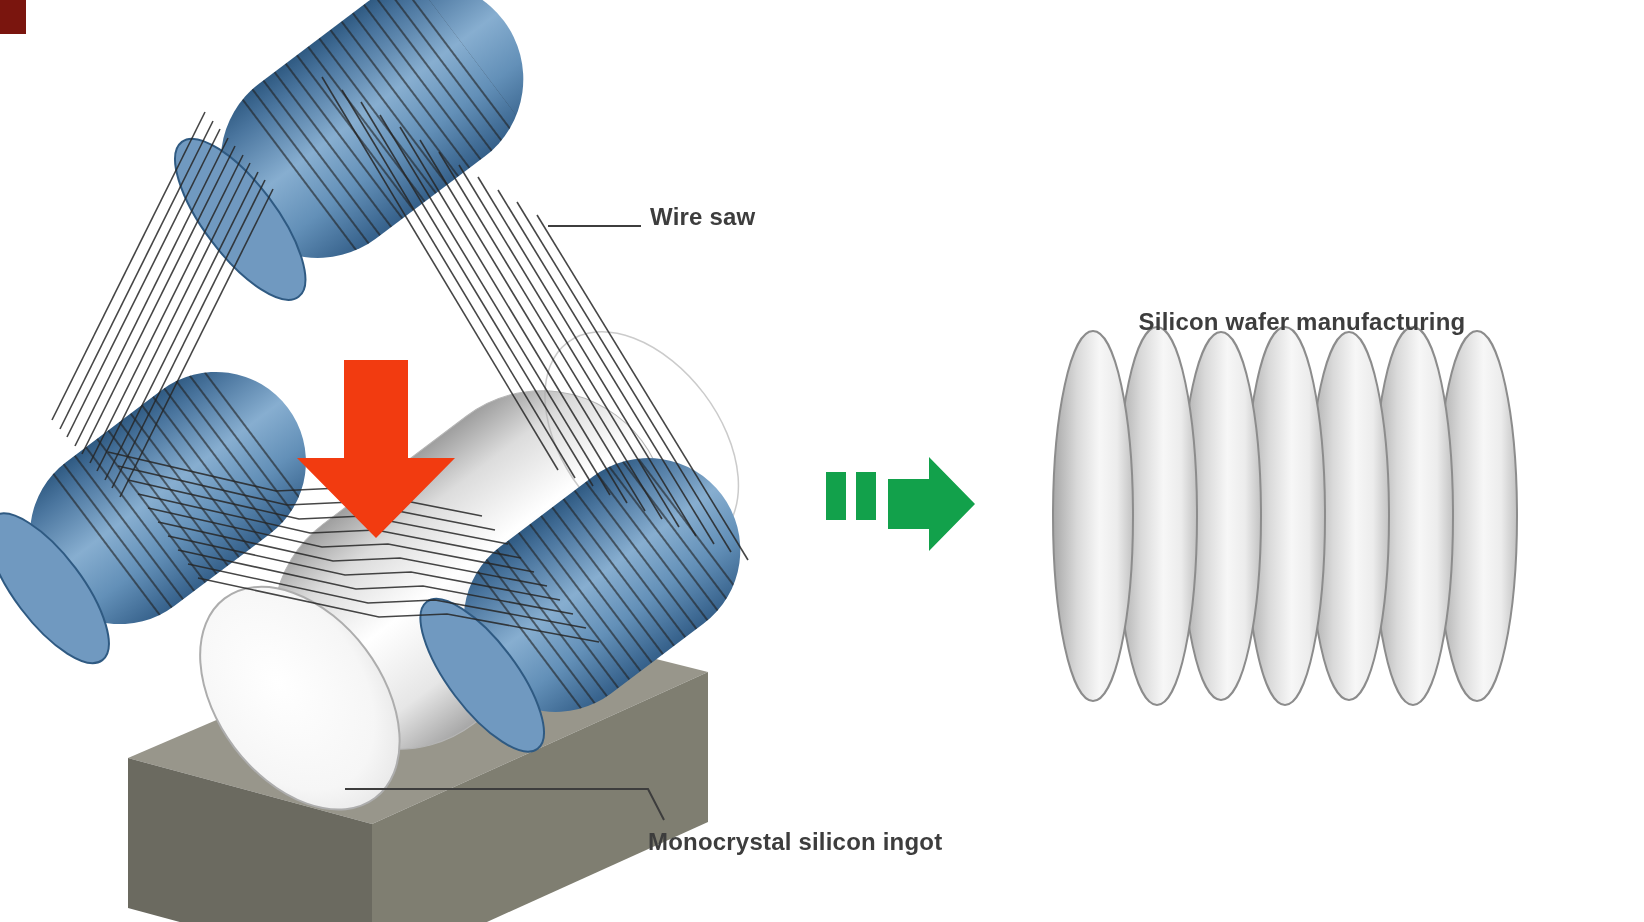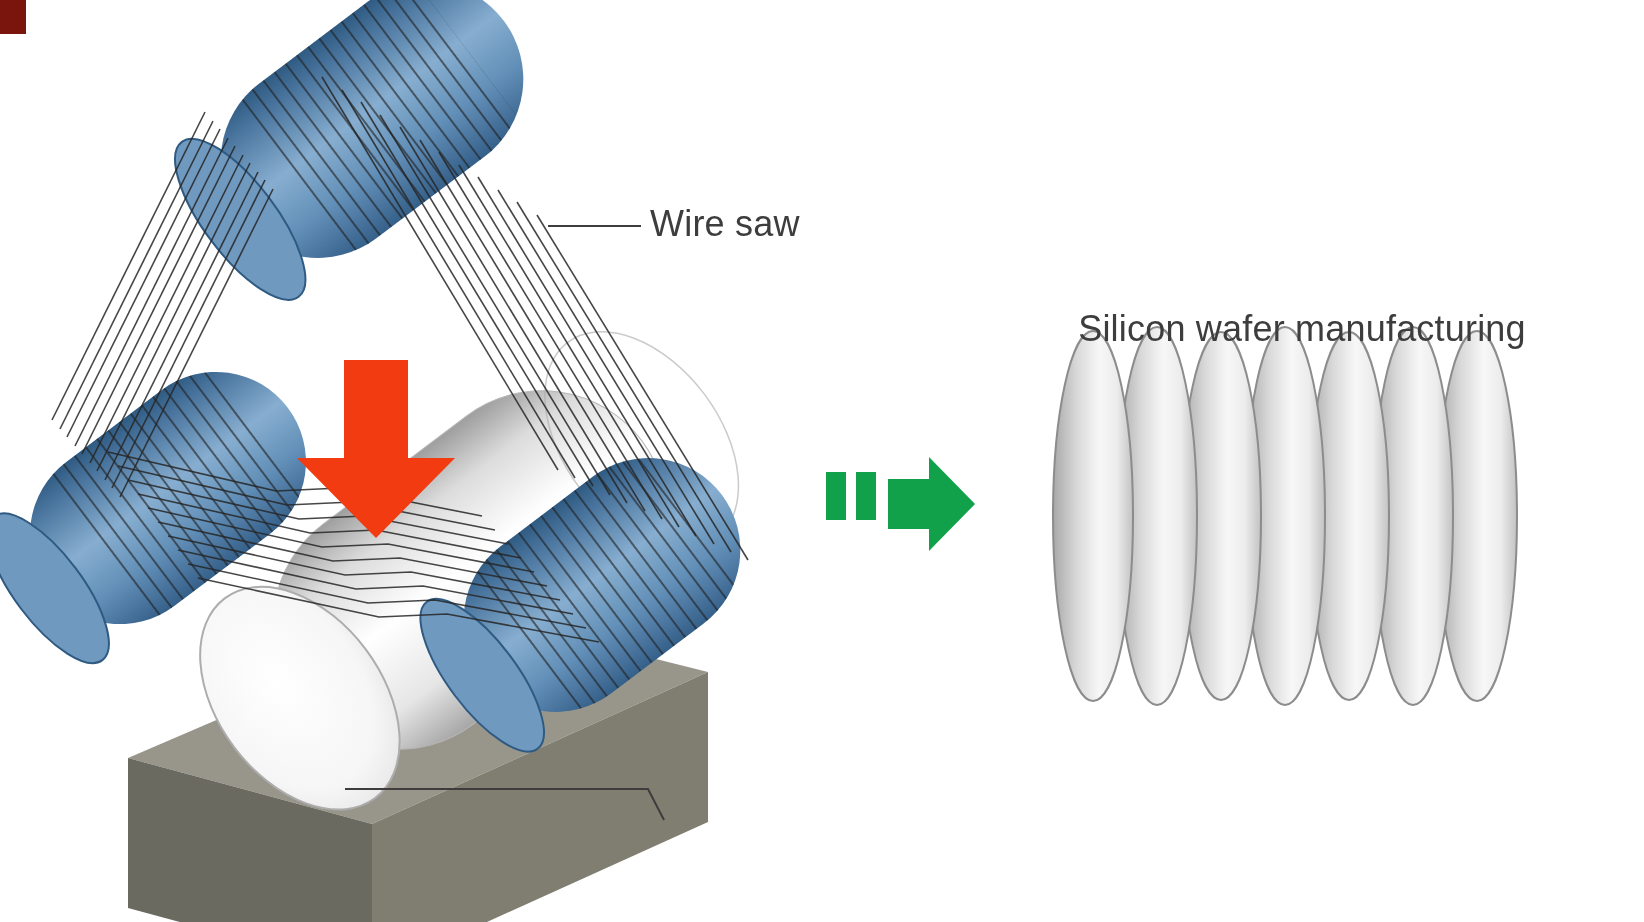--- a/index.html
+++ b/index.html
@@ -7,22 +7,22 @@
     position:relative;
     width:1644px;height:922px;
     background:#ffffff;
     overflow:hidden;
     font-family:"Liberation Sans",sans-serif;
   }
   .stage svg{position:absolute;left:0;top:0;}
   .label{
     position:absolute;
     font-family:"Liberation Sans",sans-serif;
-    font-weight:400;
-    font-size:36px;
+    font-weight:700;
+    font-size:24px;
     color:var(--label-text,#3d3d3d);
     white-space:nowrap;
     letter-spacing:0.2px;
   }
   #wire-saw-label{left:650px;top:203px;}
   #ingot-label{left:648px;top:828px;}
   #wafer-title{left:1060px;top:260px;width:484px;text-align:center;margin-top:48px;}
 </style>
 </head>
 <body>
@@ -161,15 +161,16 @@
     <ellipse cx="1413" cy="516" rx="40" ry="189" fill="url(#waferGrad)" style="stroke:var(--wafer-edge,#8c8c8c)"></ellipse>
     <ellipse cx="1349" cy="516" rx="40" ry="184" fill="url(#waferGrad)" style="stroke:var(--wafer-edge,#8c8c8c)"></ellipse>
     <ellipse cx="1285" cy="516" rx="40" ry="189" fill="url(#waferGrad)" style="stroke:var(--wafer-edge,#8c8c8c)"></ellipse>
     <ellipse cx="1221" cy="516" rx="40" ry="184" fill="url(#waferGrad)" style="stroke:var(--wafer-edge,#8c8c8c)"></ellipse>
     <ellipse cx="1157" cy="516" rx="40" ry="189" fill="url(#waferGrad)" style="stroke:var(--wafer-edge,#8c8c8c)"></ellipse>
     <ellipse cx="1093" cy="516" rx="40" ry="185" fill="url(#waferGrad)" style="stroke:var(--wafer-edge,#8c8c8c)"></ellipse>
   </g>
 </svg>
 
   <div class="label" id="wire-saw-label">Wire saw</div>
+  <div class="label" id="ingot-label">Monocrystal silicon ingot</div>
   <div class="label" id="wafer-title">Silicon wafer manufacturing</div>
 
 </div>
 
 </body></html>

